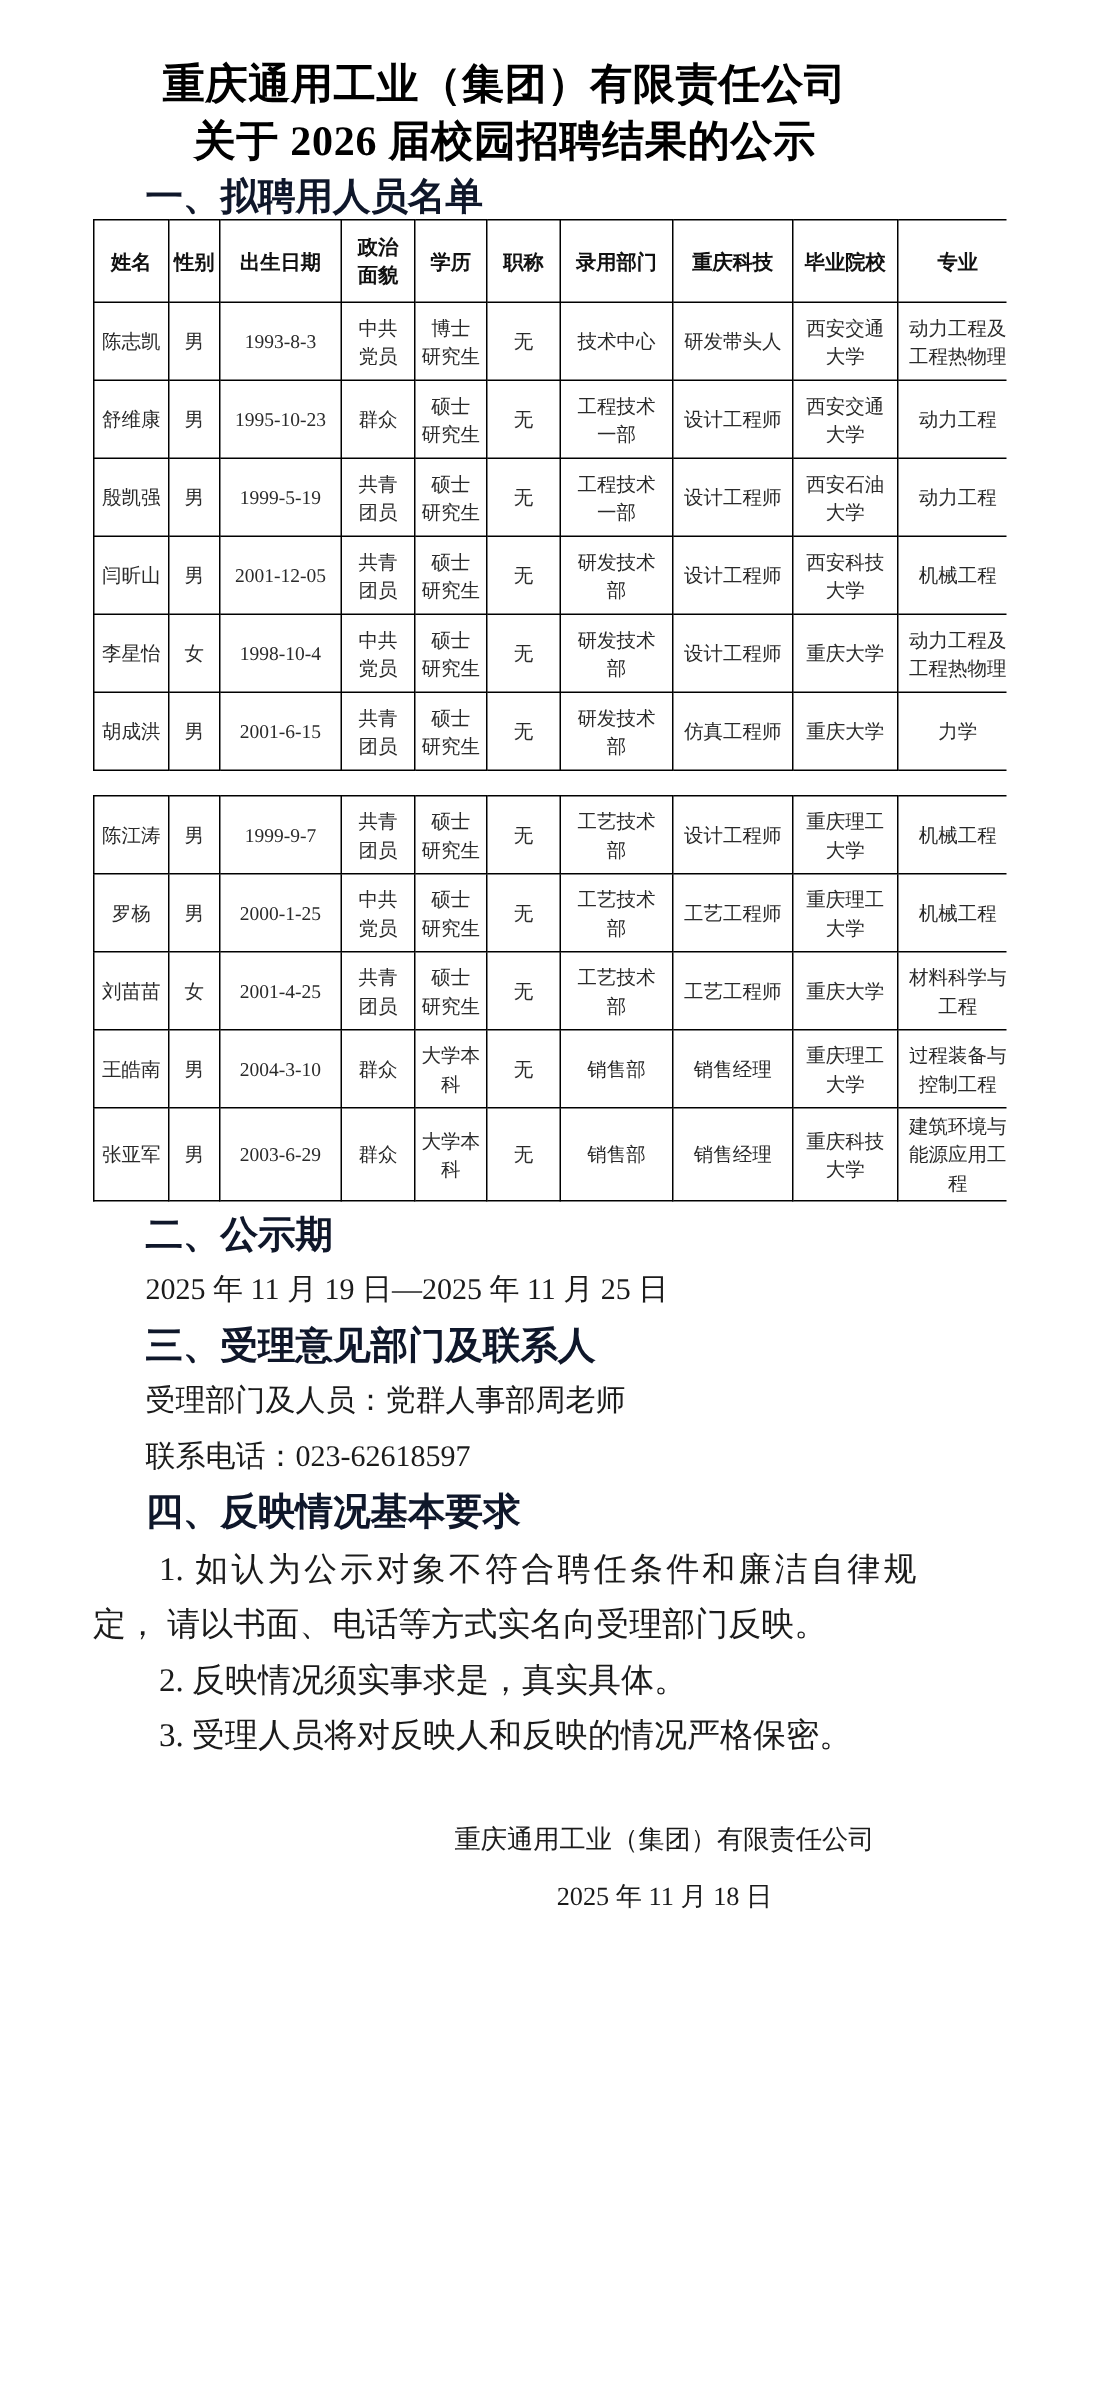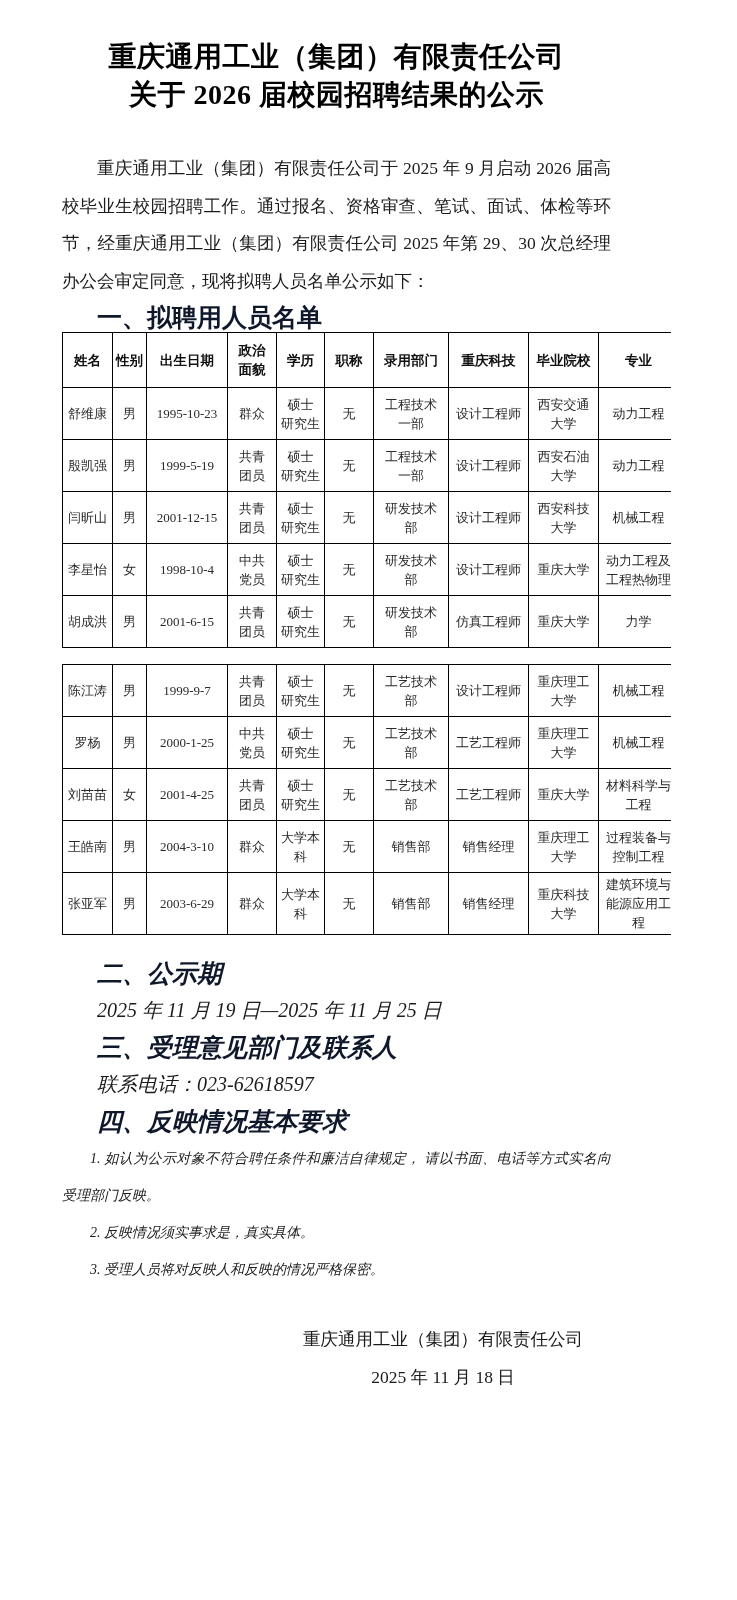--- a/index.html
+++ b/index.html
@@ -66,35 +66,35 @@
     font-size: 13.5px;
     line-height: 19px;
     color: #111111;
   }
   table.roster td {
     height: 52px;
     font-size: 13px;
     line-height: 19px;
     color: #2a2a2a;
   }
-  .bottom-block { margin-top: 20px; font-style: italic; }
+  .bottom-block { margin-top: 4px; }
   .line {
     margin: 0;
     padding-left: 35px;
     font-size: 20px;
     line-height: 37px;
   }
   .bottom-block .section-heading {
     padding-left: 35px;
     line-height: 37px;
     margin: 0;
   }
   .item {
     margin: 0;
-    font-size: 14px;
+    font-size: 22px;
     line-height: 37px;
     text-indent: 2em;
     text-align: justify;
   }
   .footer {
     margin-top: 32px;
     text-align: right;
     padding-right: 28px;
   }
   .footer .sig {
@@ -109,21 +109,20 @@
 </head>
 <body>
 
 <div class="page">
 
   <h1 class="doc-title">
     <span>重庆通用工业（集团）有限责任公司</span><br>
     <span>关于 2026 届校园招聘结果的公示</span>
   </h1>
 
-  <p class="intro">重庆通用工业（集团）有限责任公司于 2025 年 9 月启动 2026 届高校毕业生校园招聘工作。通过报名、资格审查、笔试、面试、体检等环节，经重庆通用工业（集团）有限责任公司 2025 年第 29、30 次总经理办公会审定同意，现将拟聘人员名单公示如下：</p>
 
   <h2 class="section-heading">一、拟聘用人员名单</h2>
 
   <table class="roster part1">
     <colgroup>
       <col style="width:50px">
         <col style="width:34px">
         <col style="width:81px">
       <col style="width:49px">
         <col style="width:48px">
@@ -143,20 +142,36 @@
         <th>学历</th>
         <th>职称</th>
         <th>录用部门</th>
         <th>重庆科技</th>
         <th>毕业院校</th>
         <th>专业</th>
       </tr>
     </thead>
     <tbody>
         <tr>
+          <td>陈志凯</td>
+          <td>男</td>
+          <td>1993-8-3</td>
+          <td>中共
+党员</td>
+          <td>博士
+研究生</td>
+          <td>无</td>
+          <td>技术中心</td>
+          <td>研发带头人</td>
+          <td>西安交通
+大学</td>
+          <td>动力工程及
+工程热物理</td>
+        </tr>
+        <tr>
           <td>舒维康</td>
           <td>男</td>
           <td>1995-10-23</td>
           <td>群众</td>
           <td>硕士
 研究生</td>
           <td>无</td>
           <td>工程技术
 一部</td>
           <td>设计工程师</td>
@@ -176,21 +191,21 @@
           <td>工程技术
 一部</td>
           <td>设计工程师</td>
           <td>西安石油
 大学</td>
           <td>动力工程</td>
         </tr>
         <tr>
           <td>闫昕山</td>
           <td>男</td>
-          <td>2001-12-15</td>
+          <td>2001-12-05</td>
           <td>共青
 团员</td>
           <td>硕士
 研究生</td>
           <td>无</td>
           <td>研发技术
 部</td>
           <td>设计工程师</td>
           <td>西安科技
 大学</td>
@@ -324,20 +339,21 @@
 程</td>
         </tr>
       </tbody>
   </table>
 
   <div class="bottom-block">
     <h2 class="section-heading">二、公示期</h2>
     <p class="line">2025 年 11 月 19 日—2025 年 11 月 25 日</p>
 
     <h2 class="section-heading">三、受理意见部门及联系人</h2>
+    <p class="line">受理部门及人员：党群人事部周老师</p>
     <p class="line">联系电话：023-62618597</p>
 
     <h2 class="section-heading">四、反映情况基本要求</h2>
     <p class="item">1. 如认为公示对象不符合聘任条件和廉洁自律规定， 请以书面、电话等方式实名向受理部门反映。</p>
     <p class="item">2. 反映情况须实事求是，真实具体。</p>
     <p class="item">3. 受理人员将对反映人和反映的情况严格保密。</p>
   </div>
 
   <div class="footer">
     <div class="sig">

